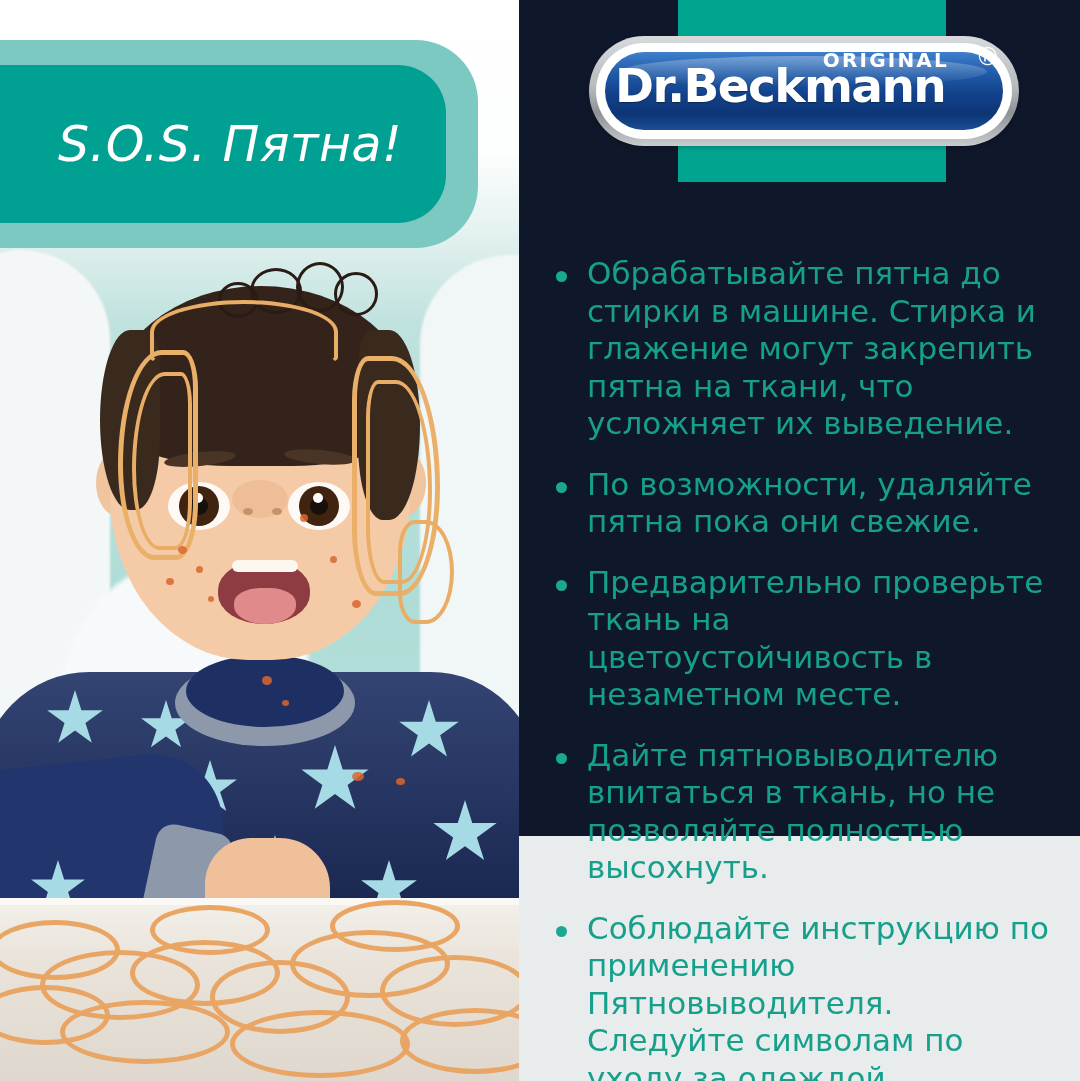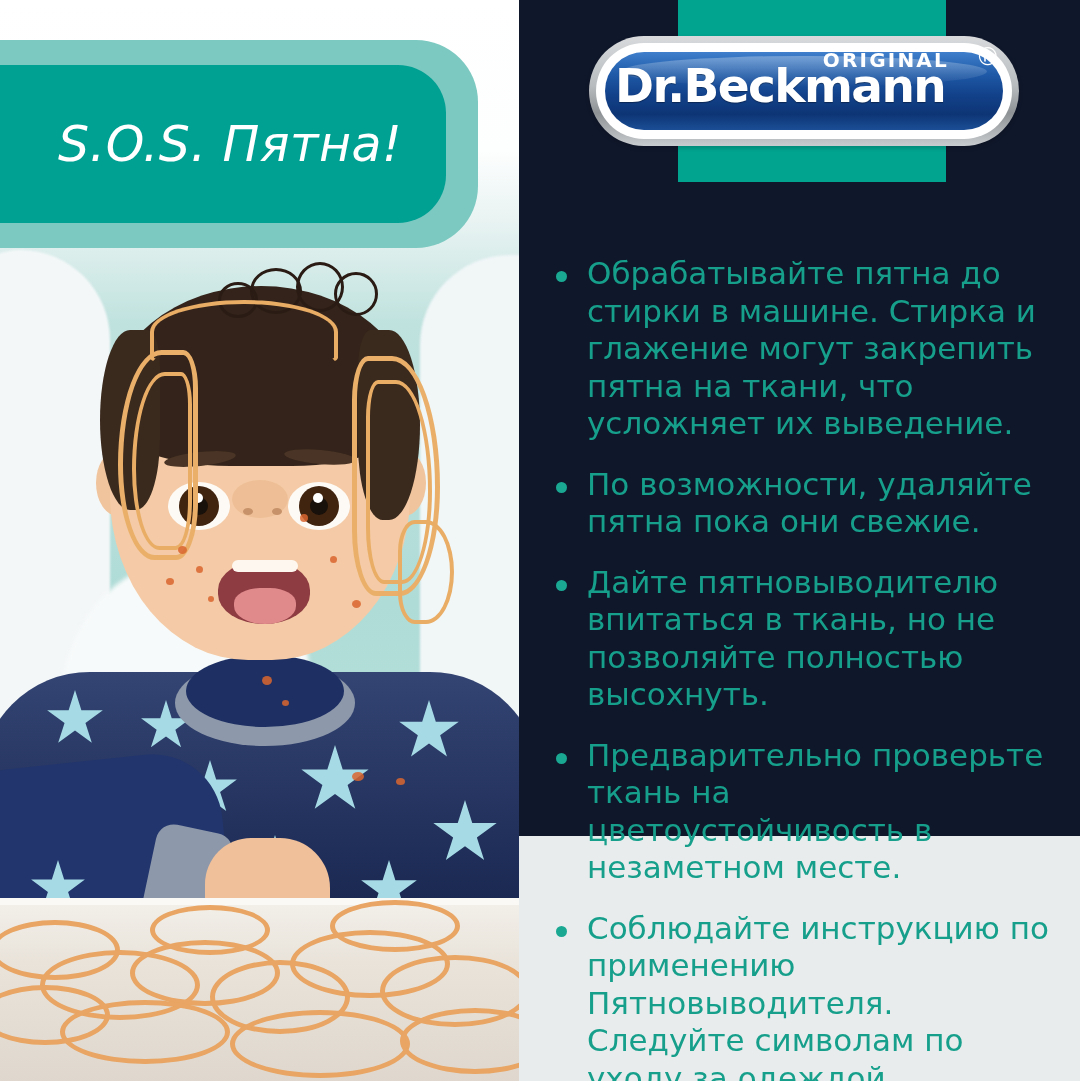--- a/index.html
+++ b/index.html
@@ -225,25 +225,25 @@
       <div class="bullet">
         <span class="dot"></span>
         <span class="btext">Обрабатывайте пятна до стирки в машине. Стирка и глажение могут закрепить пятна на ткани, что усложняет их выведение.</span>
       </div>
       <div class="bullet">
         <span class="dot"></span>
         <span class="btext">По возможности, удаляйте пятна пока они свежие.</span>
       </div>
       <div class="bullet">
         <span class="dot"></span>
+        <span class="btext">Предварительно проверьте ткань на цветоустойчивость в незаметном месте.</span>
+      </div>
+      <div class="bullet">
+        <span class="dot"></span>
         <span class="btext">Дайте пятновыводителю впитаться в ткань, но не позволяйте полностью высохнуть.</span>
-      </div>
-      <div class="bullet">
-        <span class="dot"></span>
-        <span class="btext">Предварительно проверьте ткань на цветоустойчивость в незаметном месте.</span>
       </div>
       <div class="bullet">
         <span class="dot"></span>
         <span class="btext">Соблюдайте инструкцию по применению Пятновыводителя. Следуйте символам по уходу за одеждой.</span>
       </div>
     </div>
 
   </div>
 </div>
 

